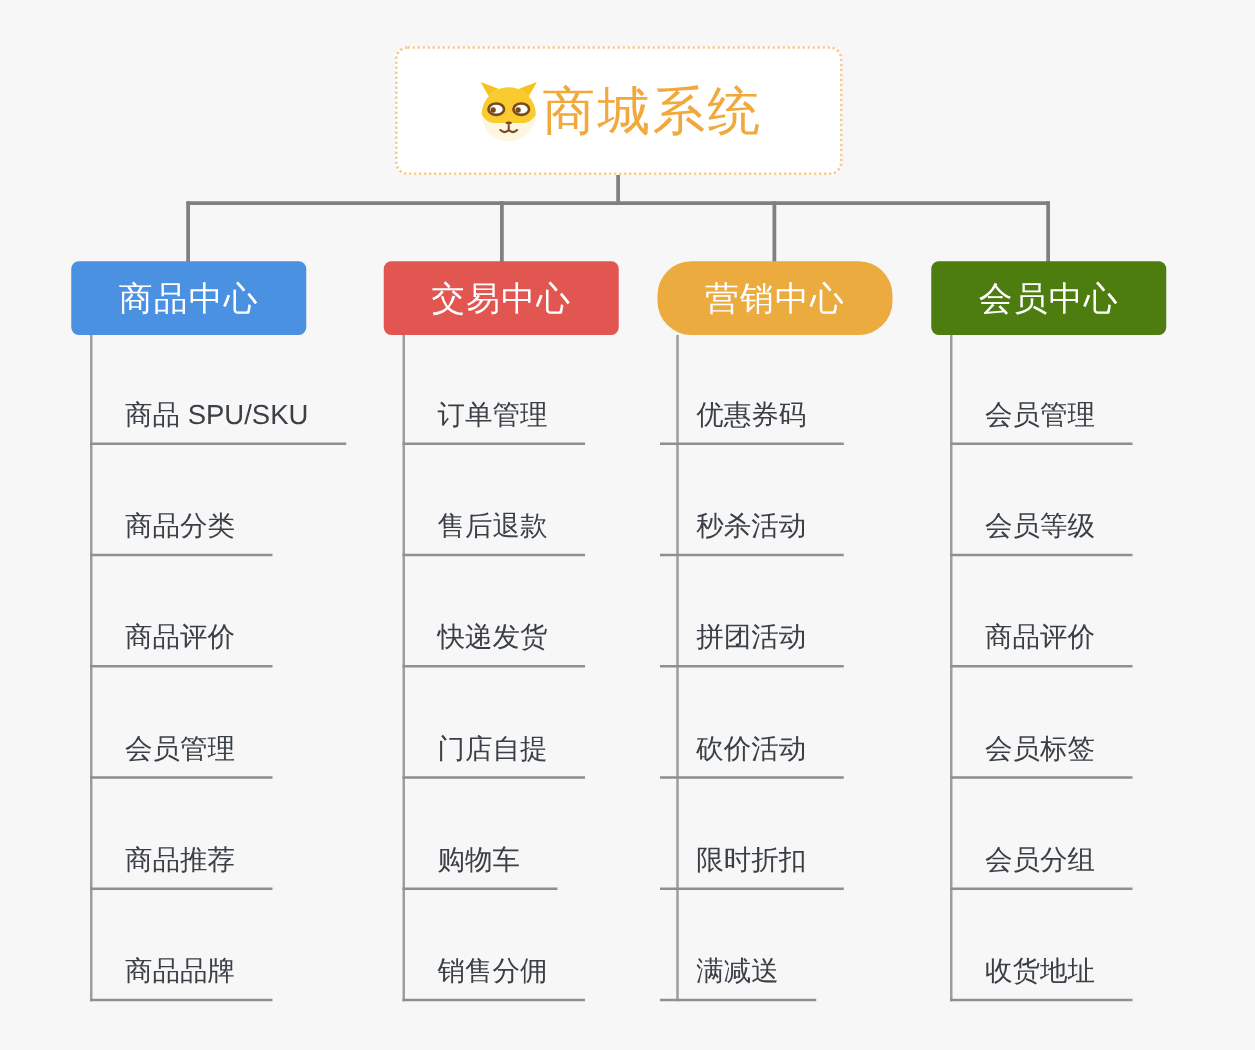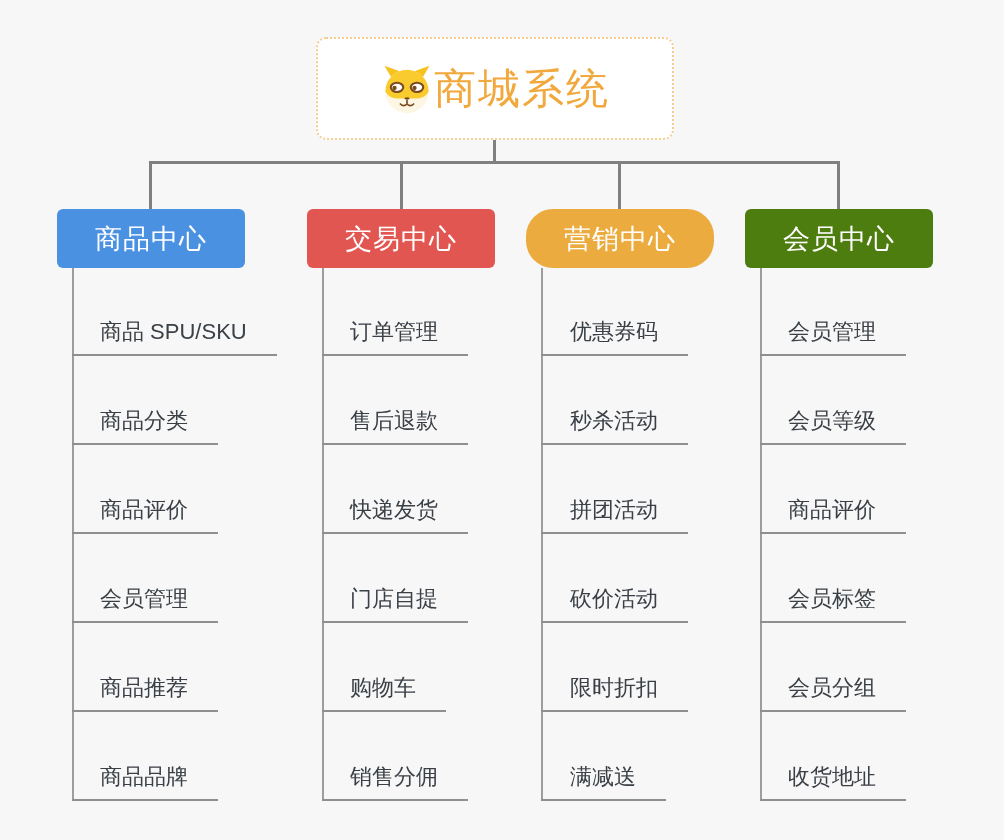--- a/index.html
+++ b/index.html
@@ -56,21 +56,21 @@
     position:absolute;
     box-sizing:border-box;
     height:40px;line-height:32px;
     padding:0 30px 0 28px;
     font-size:22px;color:#3a4046;
     border-bottom:2px solid #8f8f8f;
     white-space:nowrap;
   }
   .col-0 .topic{left:72px;}
   .col-1 .topic{left:322px;}
-  .col-2 .topic{left:541px;padding-left:29px;}
+  .col-2 .topic{left:528px;padding-left:29px;}
   .col-3 .topic{left:760px;}
   .row-0{top:316px;} .row-1{top:405px;} .row-2{top:494px;}
   .row-3{top:583px;} .row-4{top:672px;} .row-5{top:761px;}
 </style>
 </head>
 <body>
 
 <div class="canvas">
 
   <div class="root-node" style="border-color: rgb(245, 205, 144); background: rgb(255, 255, 255);">

